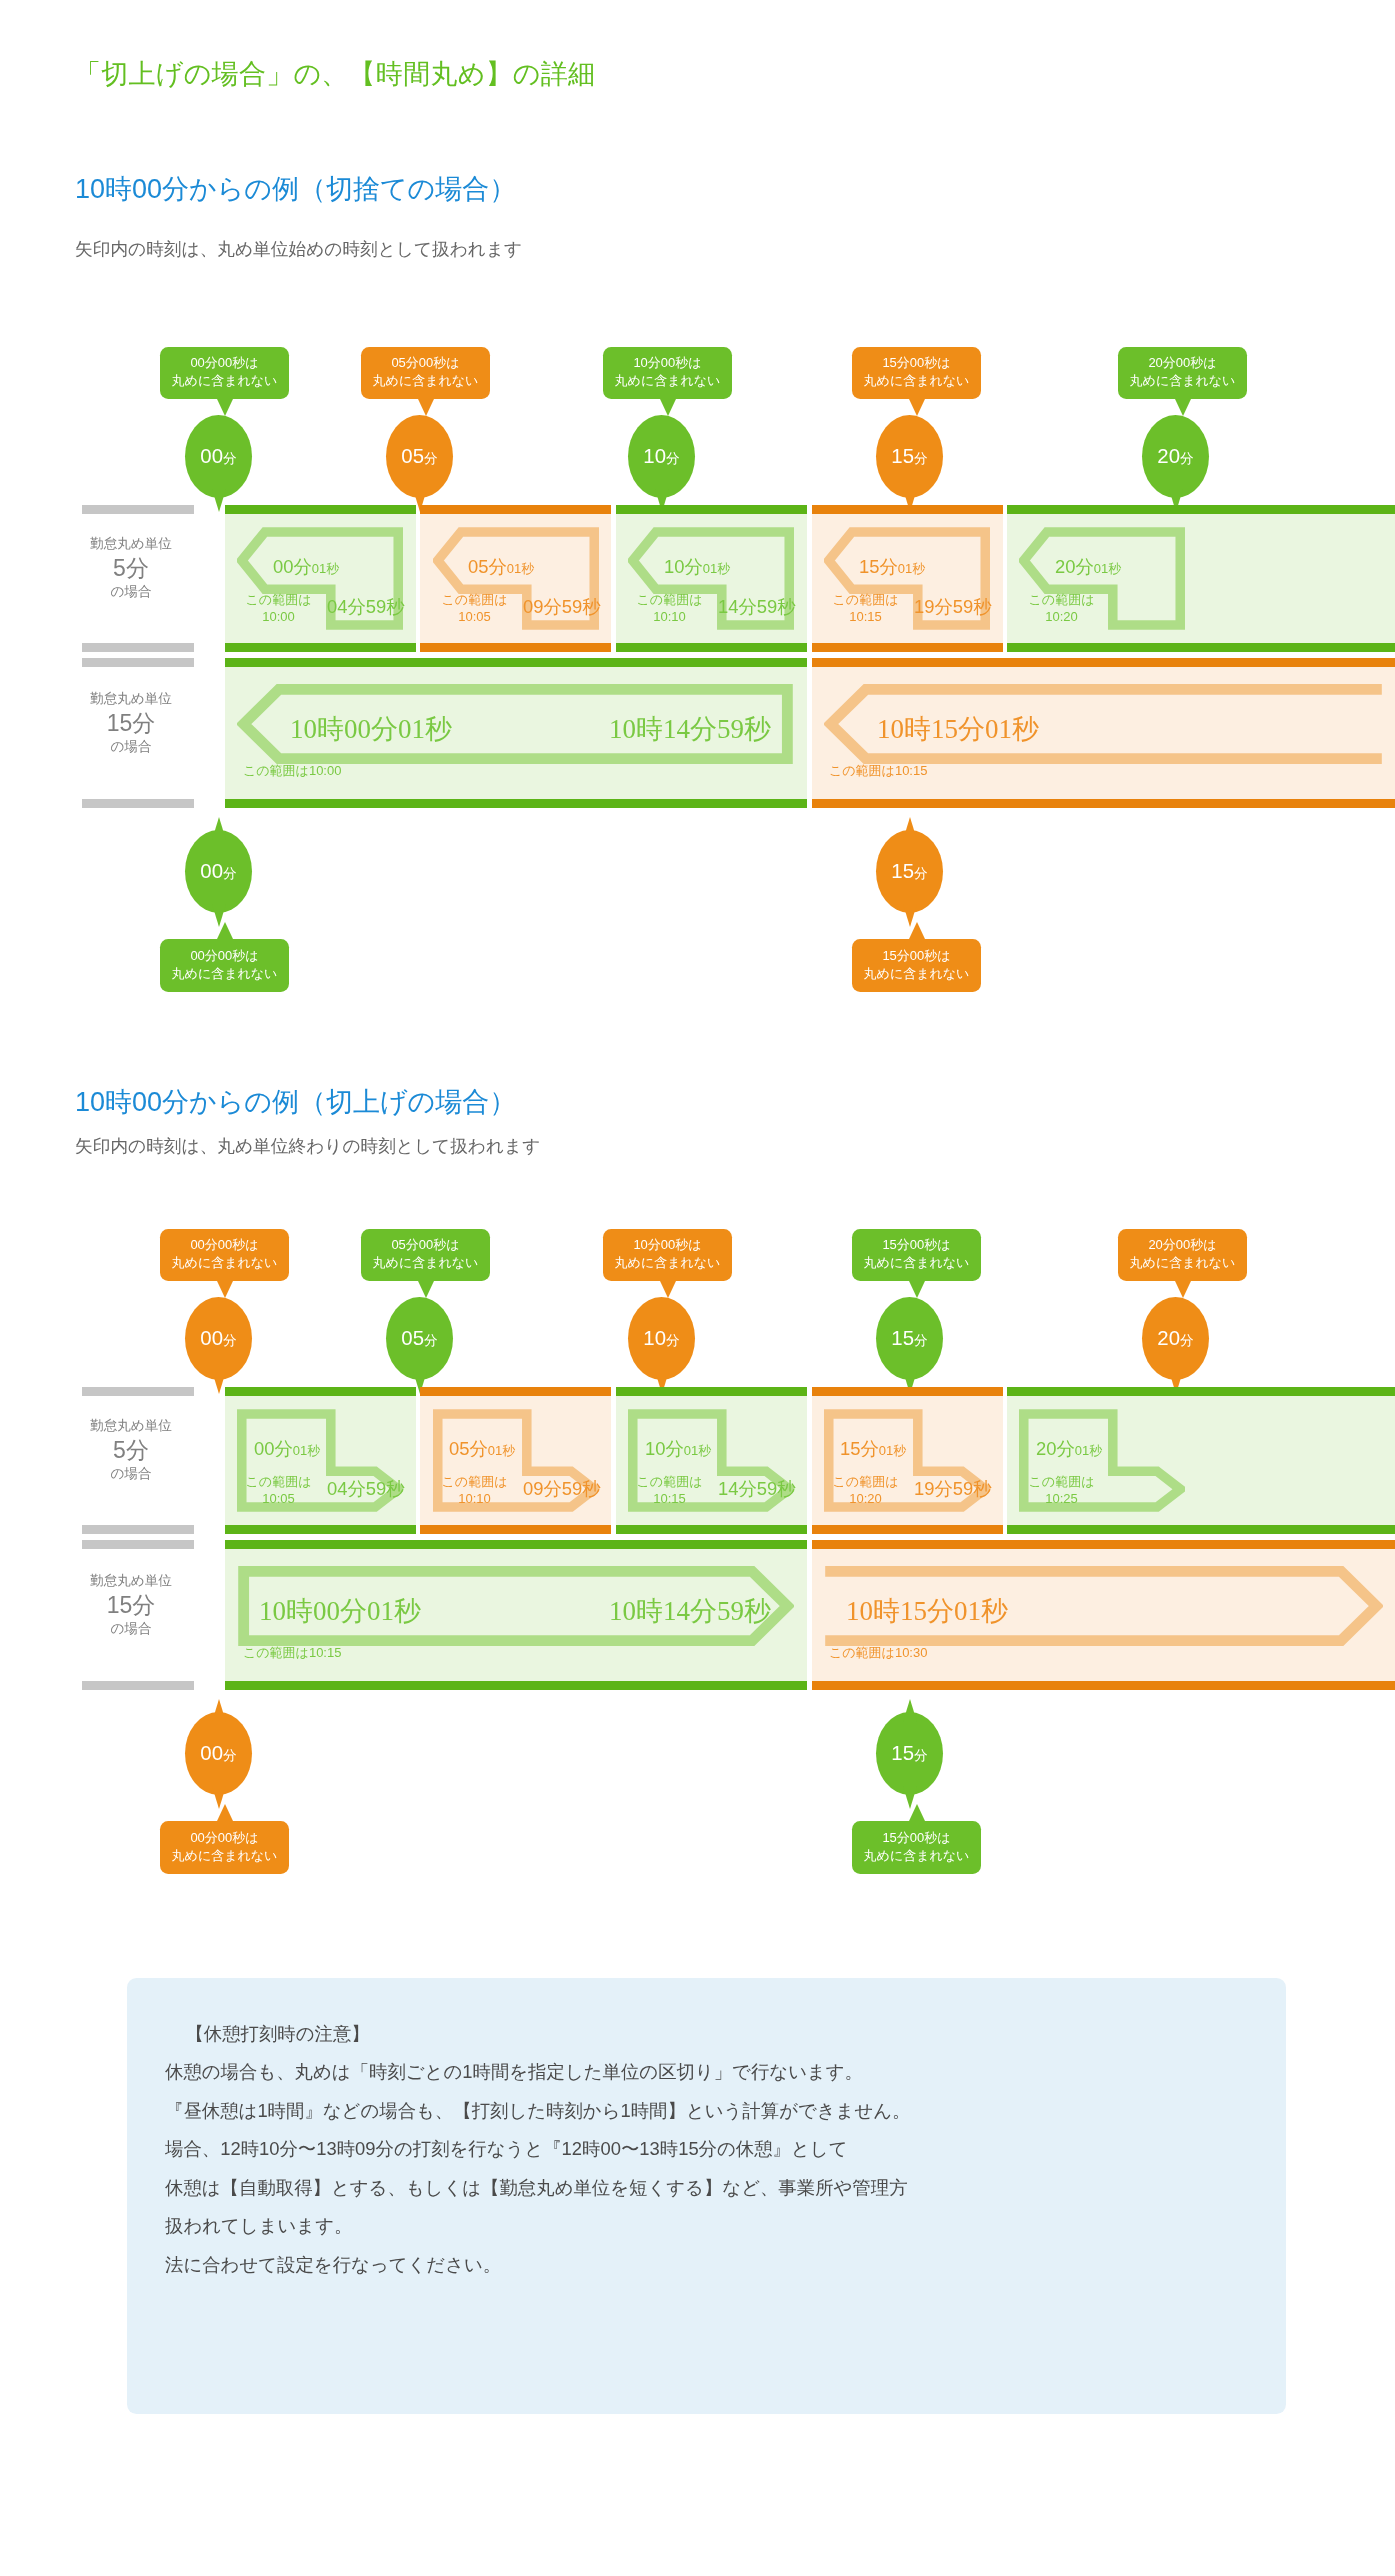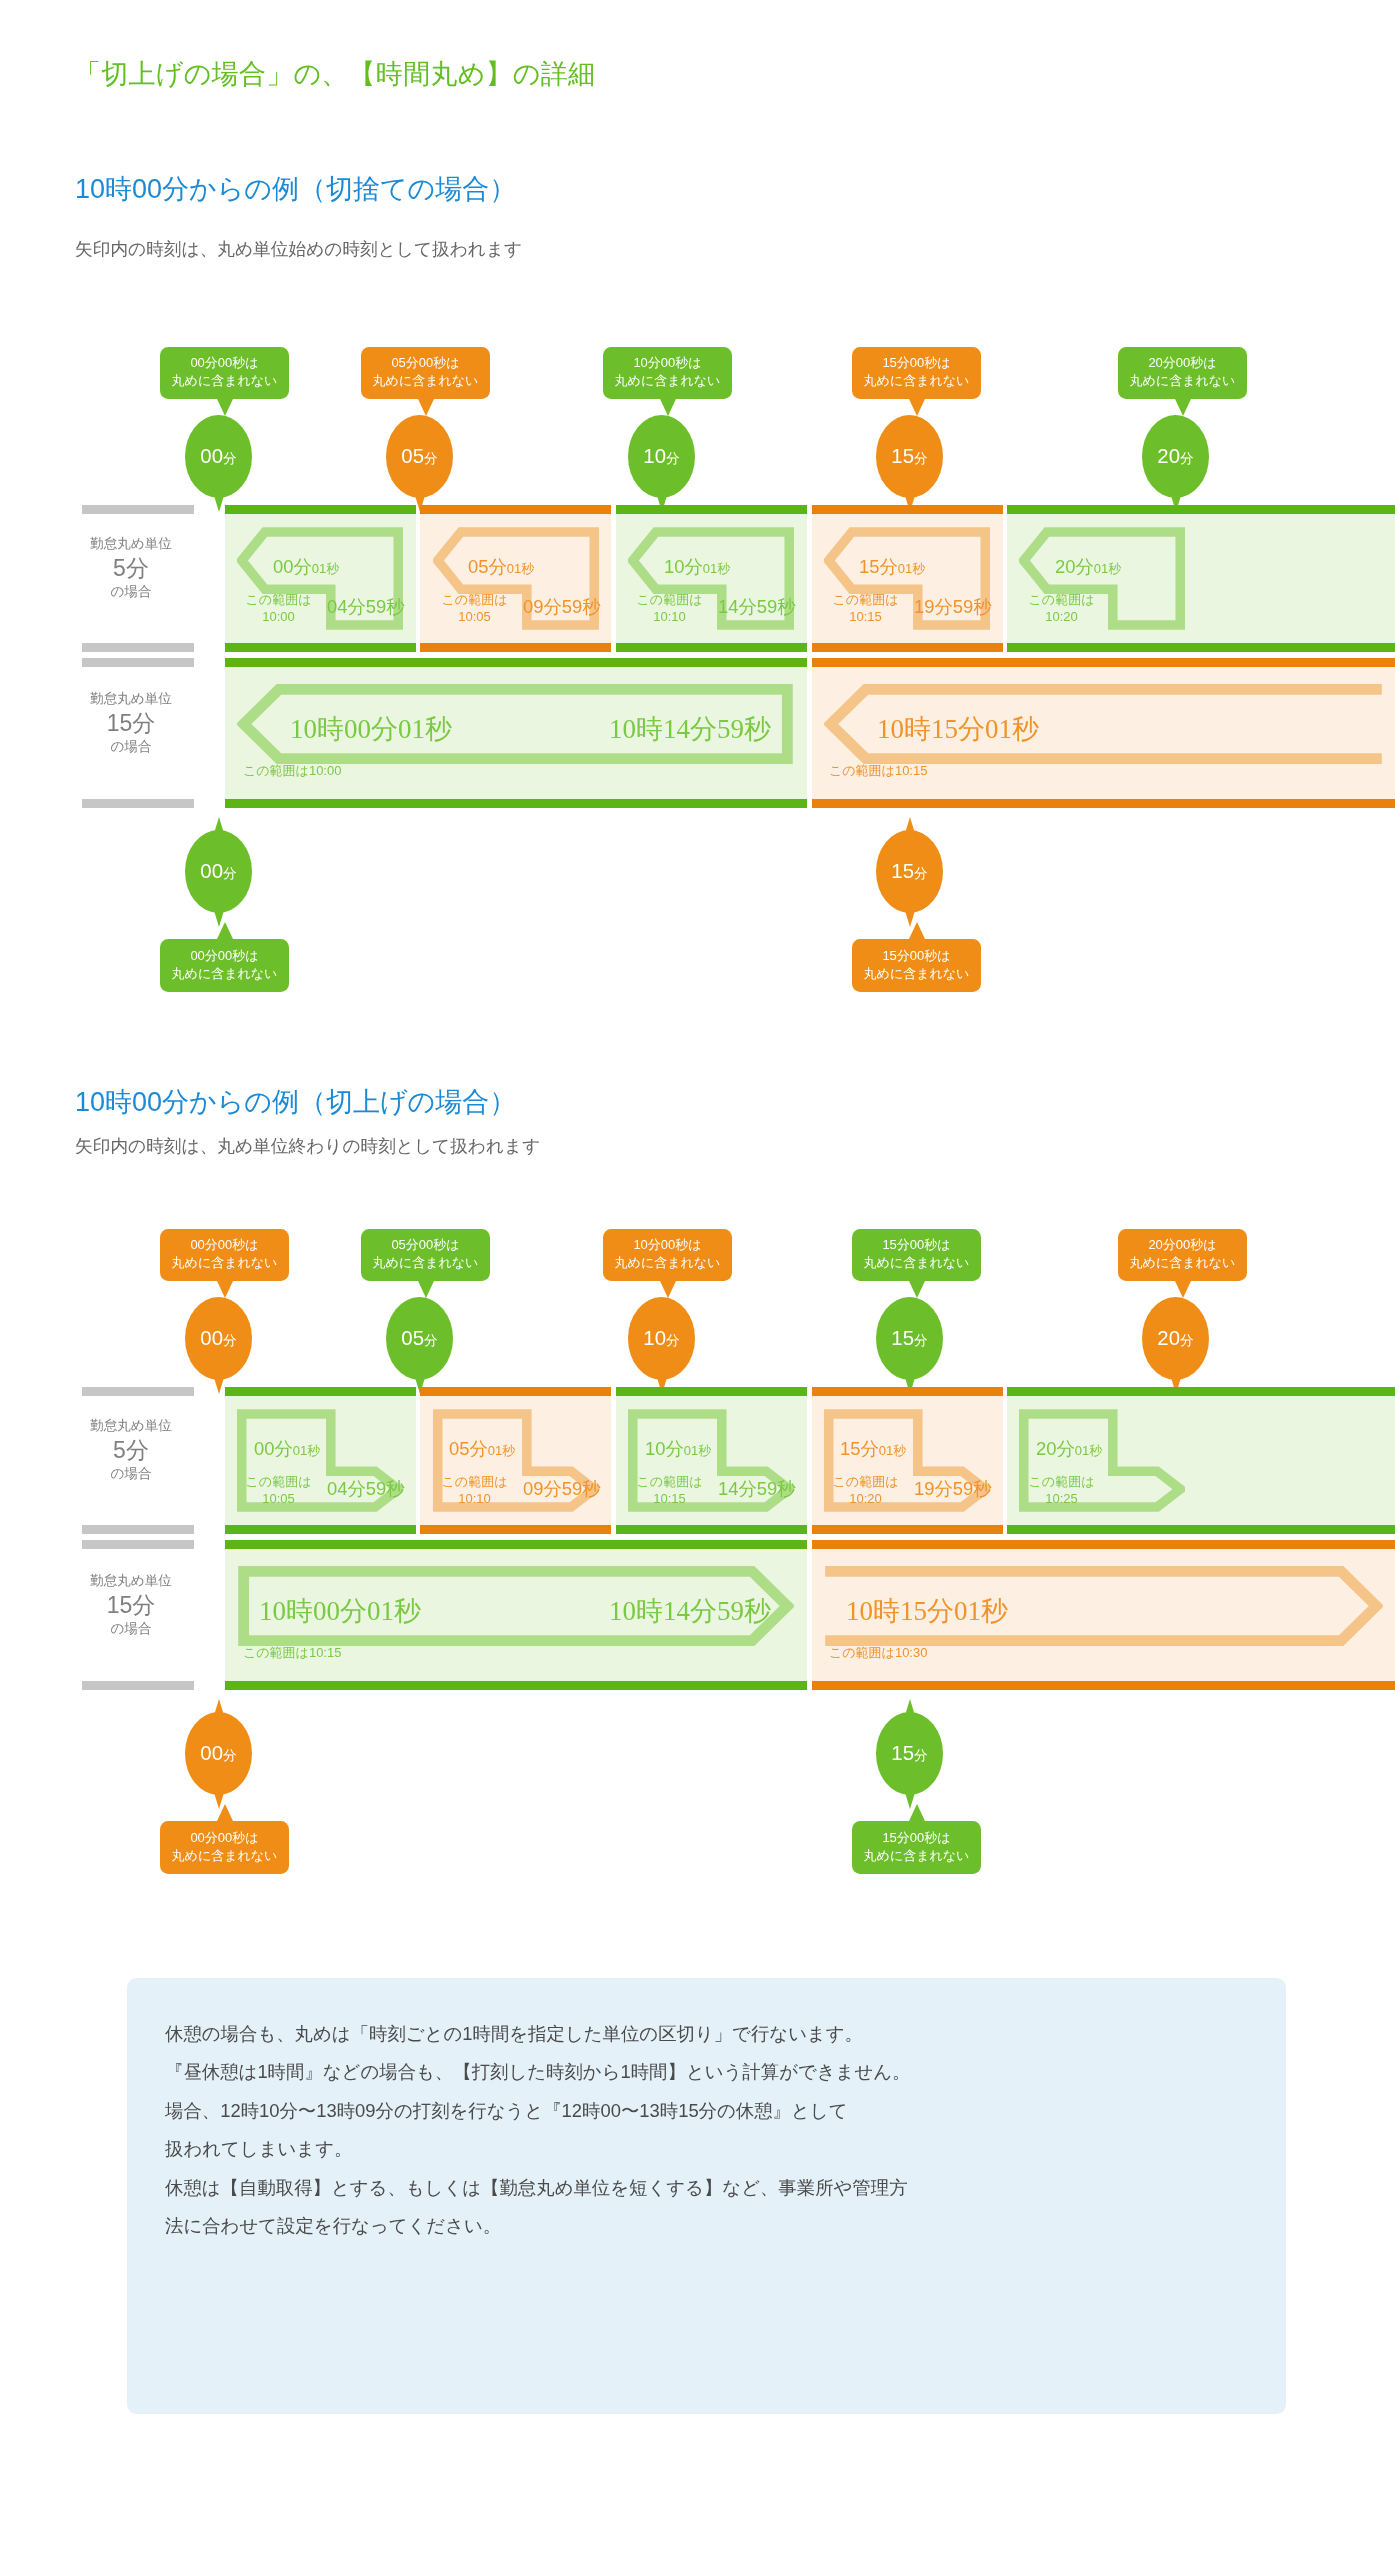--- a/index.html
+++ b/index.html
@@ -501,23 +501,24 @@
         <span class="ln">丸めに含まれない</span>
       </div>
       <div class="callout green tail-up" style="left:852px; top:598px;">
         <span class="ln">15分00秒は</span>
         <span class="ln">丸めに含まれない</span>
       </div>
     </div>
 
   <div class="notebox">
     <div class="nb-inner">
+      <p class="indent">【休憩打刻時の注意】</p>
       <p>休憩の場合も、丸めは「時刻ごとの1時間を指定した単位の区切り」で行ないます。</p>
       <p>『昼休憩は1時間』などの場合も、【打刻した時刻から1時間】という計算ができません。</p>
       <p>場合、12時10分〜13時09分の打刻を行なうと『12時00〜13時15分の休憩』として</p>
+      <p>休憩は【自動取得】とする、もしくは【勤怠丸め単位を短くする】など、事業所や管理方</p>
       <p>扱われてしまいます。</p>
-      <p>休憩は【自動取得】とする、もしくは【勤怠丸め単位を短くする】など、事業所や管理方</p>
       <p>法に合わせて設定を行なってください。</p>
     </div>
   </div>
 
 </div>
 
 
 </body></html>

